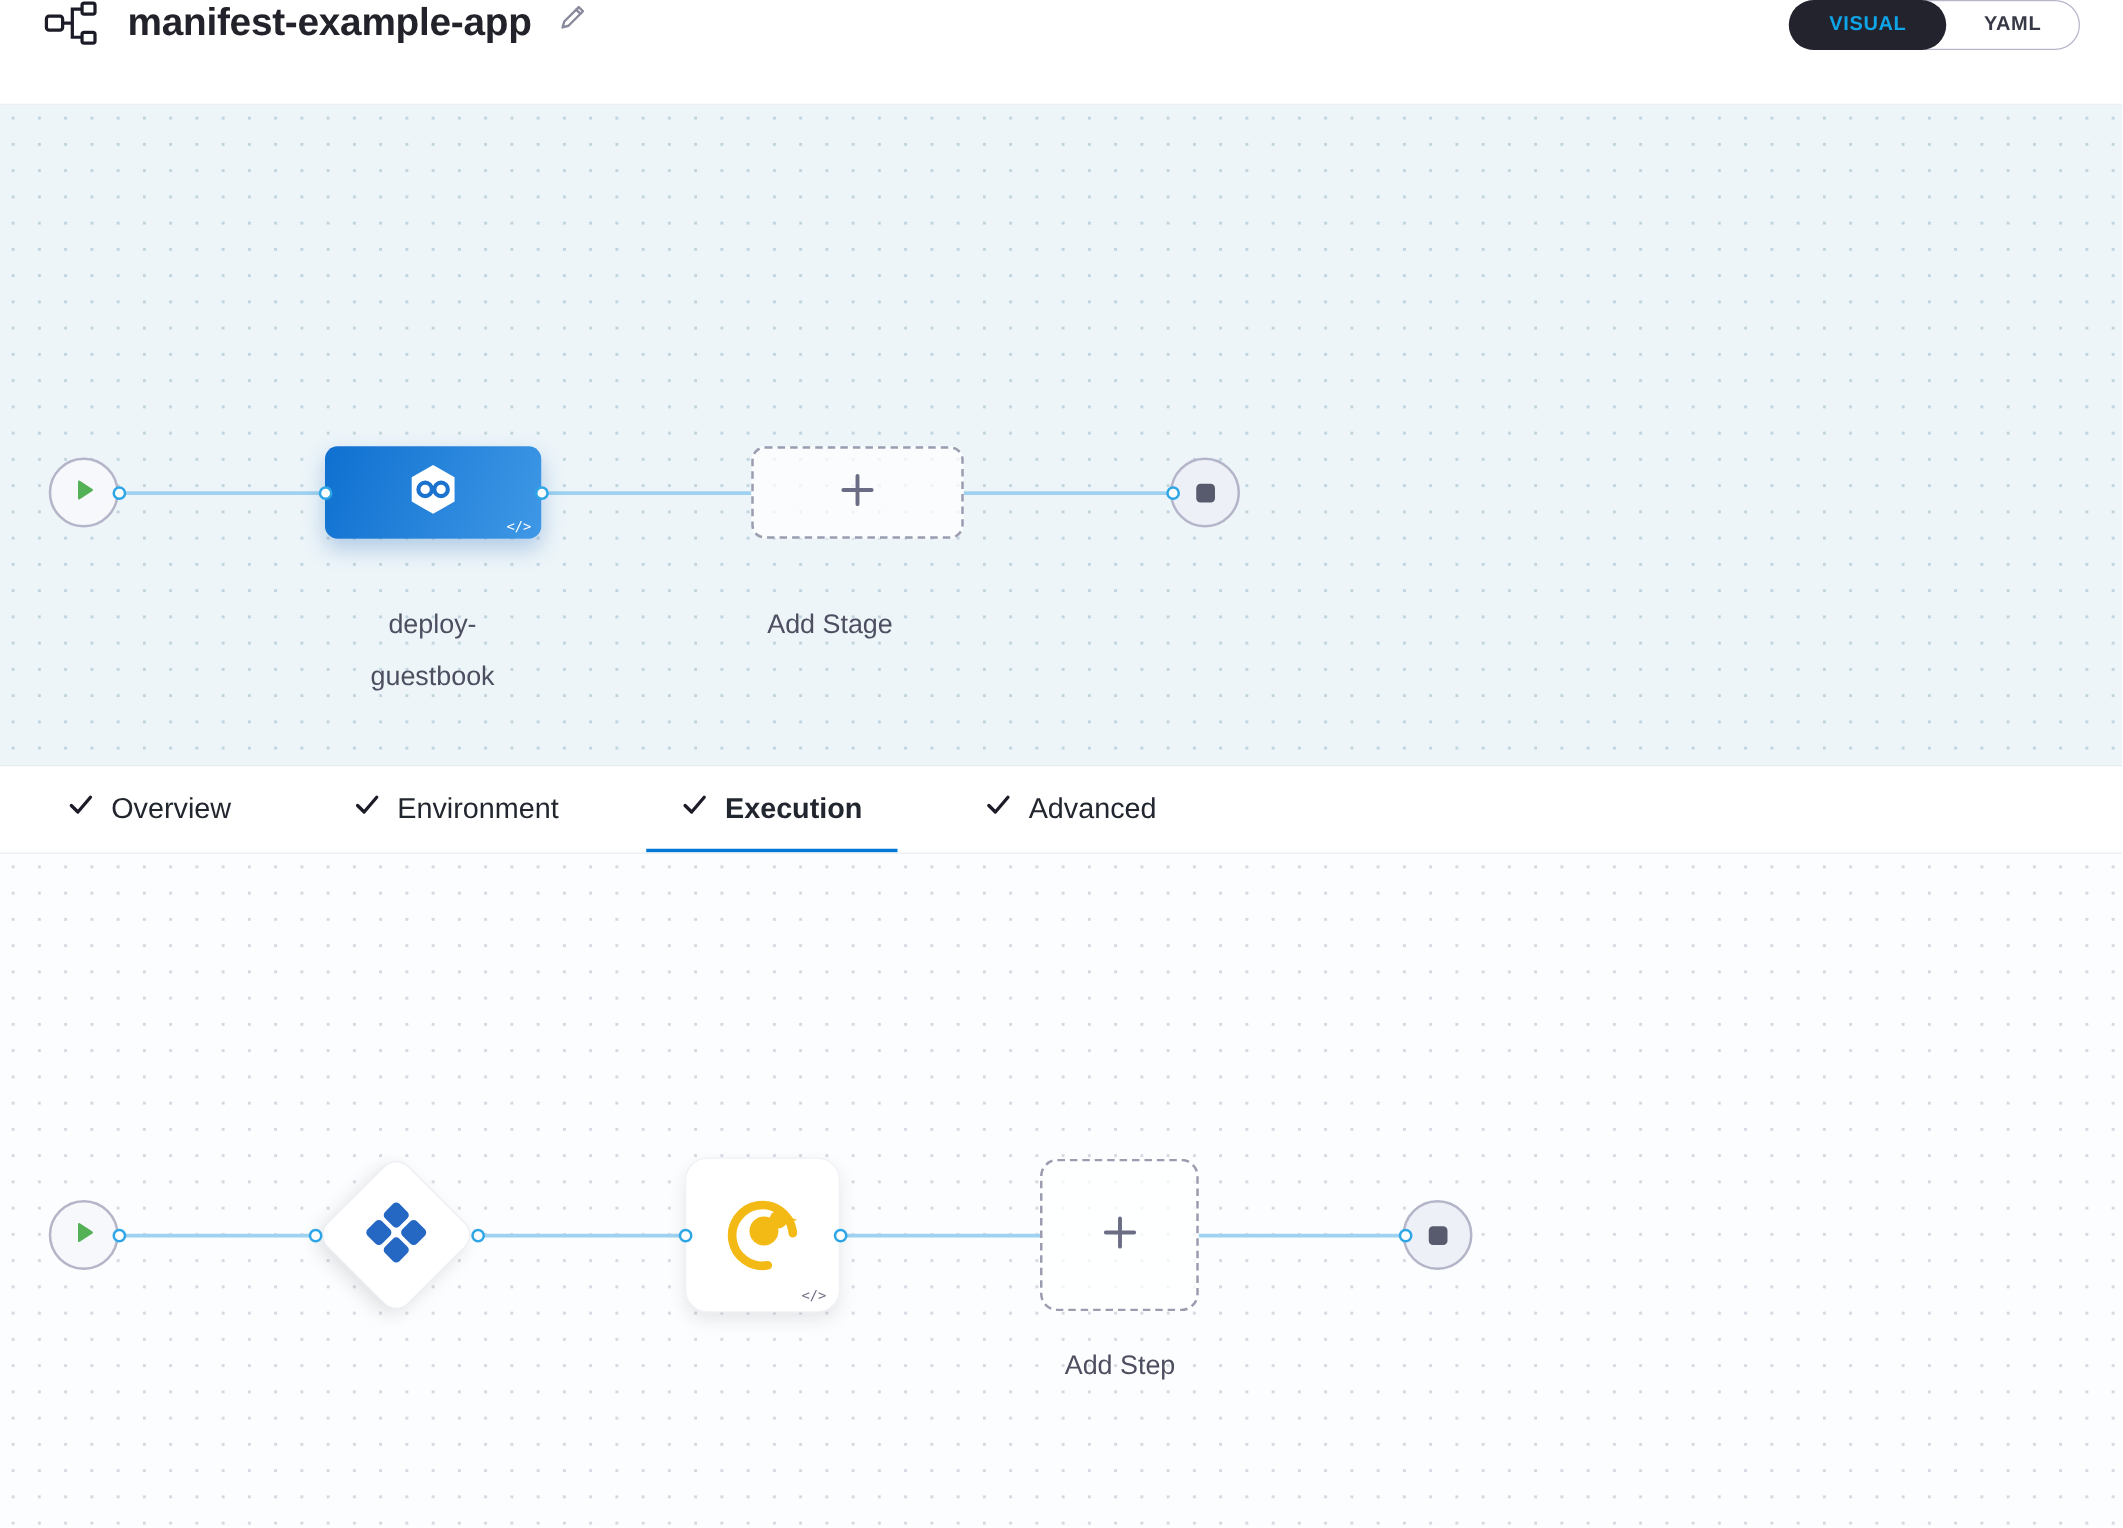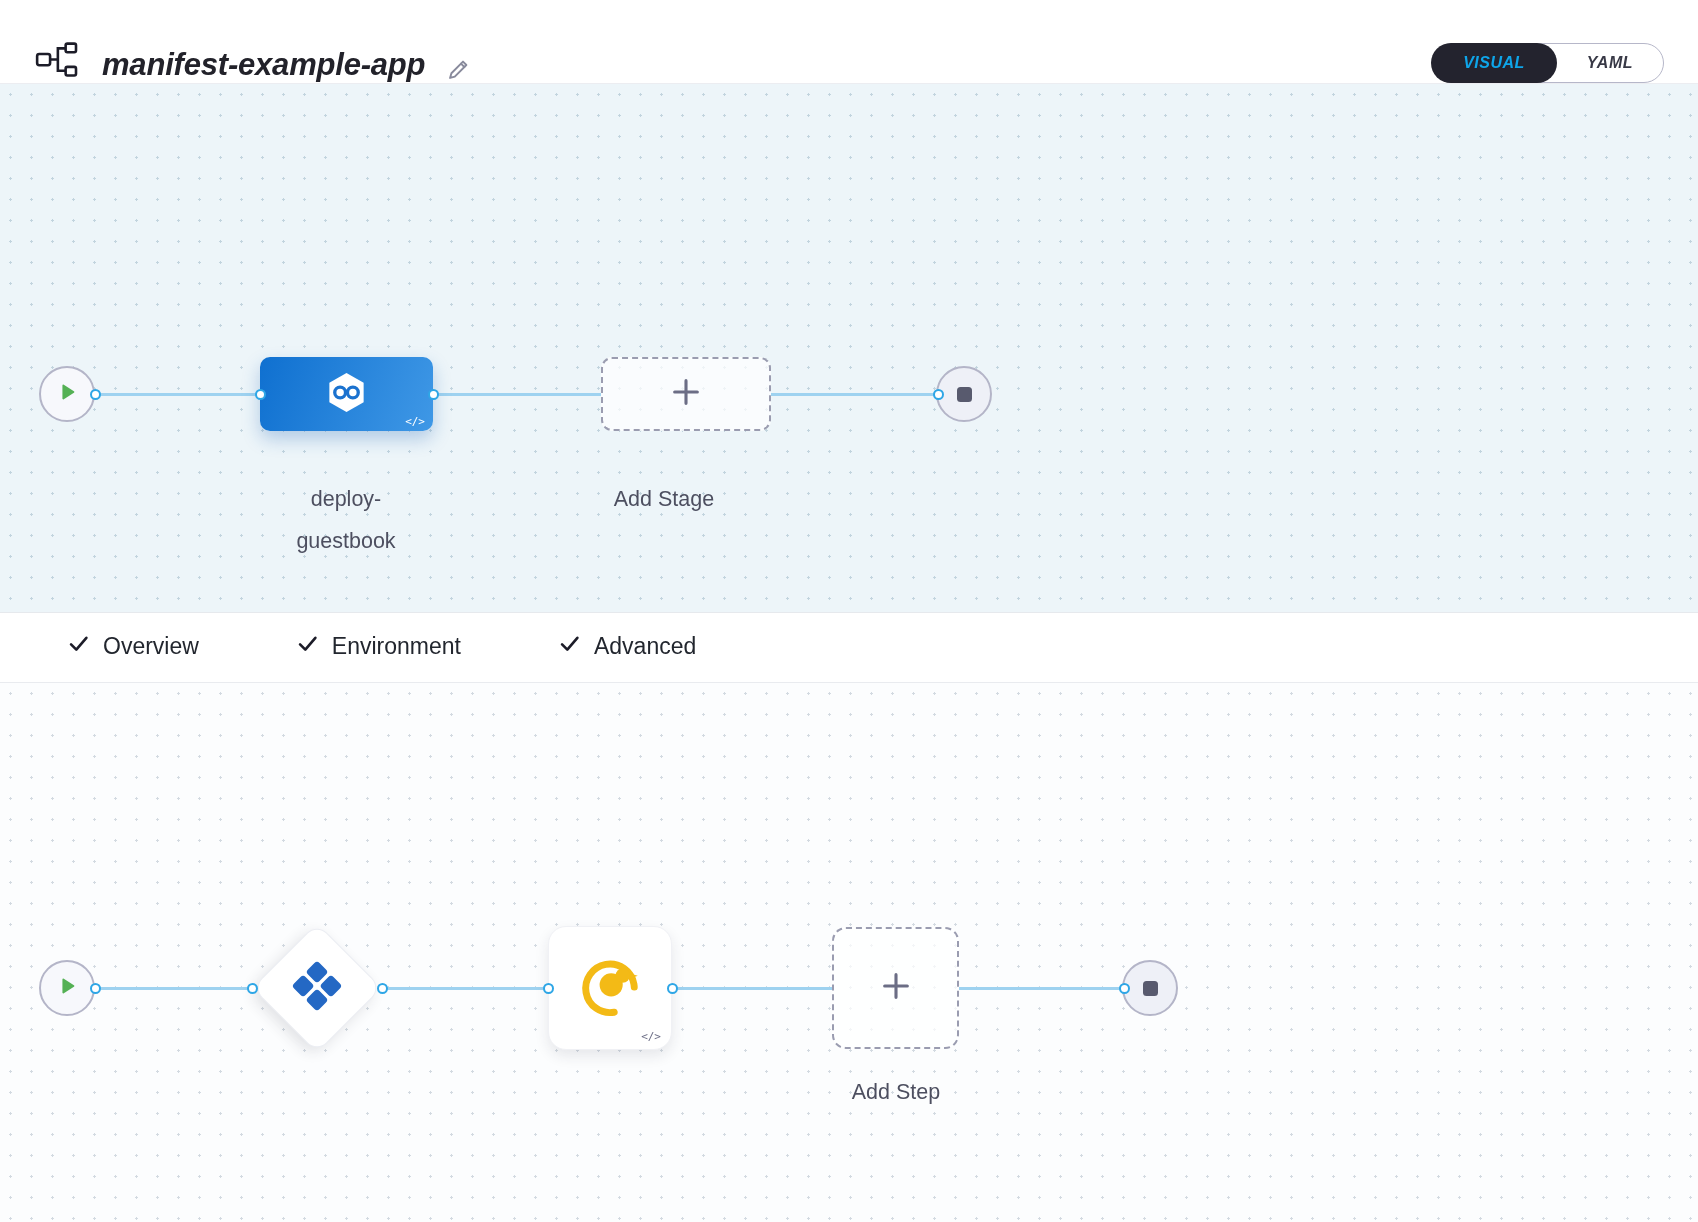--- a/index.html
+++ b/index.html
@@ -1,21 +1,21 @@
 <!DOCTYPE html>
 <html><head>
 <meta charset="utf-8">
 <style>
   * { margin:0; padding:0; box-sizing:border-box; }
   html,body { width:1698px; height:1222px; overflow:hidden;
     font-family:"Liberation Sans", sans-serif; background:#fff; }
 
   
   .header { height:84px; background:#fff; border-bottom:1px solid #ecedf1;
-    display:flex; align-items:flex-end; padding:0 34px;font-style:italic; }
+    display:flex; align-items:flex-start; padding:0 34px; }
   .pipeline-glyph { flex:0 0 auto; }
   .page-title { font-size:31px; font-weight:700; color:#22222a; margin-left:22px; letter-spacing:-0.2px; }
   .edit-pencil { margin-left:20px; display:flex; align-items:center; cursor:pointer; }
   .view-toggle { margin-left:auto; display:flex; align-items:center; height:40px;
     border:1.5px solid #b6b7c9; border-radius:22px; background:#fff; }
   .toggle-visual { height:40px; margin:-1.5px 0 -1.5px -1.5px; border-radius:20px;
     background:#23232e; color:#0ea5e9; display:flex; align-items:center; justify-content:center;
     padding:0 32px; font-size:16px; font-weight:700; letter-spacing:0.5px; cursor:pointer; }
   .toggle-yaml { padding:0 30px; font-size:16px; font-weight:700; letter-spacing:0.5px;
     color:#383946; cursor:pointer; }
@@ -61,21 +61,21 @@
     border-radius:18px; background:#fff; border:1px solid #f0f1f5;
     box-shadow:0 6px 14px rgba(40,41,61,0.10); display:flex; align-items:center;
     justify-content:center; z-index:2; cursor:pointer; }
   .square-node .code-badge { color:#6b6d85; right:10px; bottom:6px; }
 
   .node-label { position:absolute; text-align:center; font-size:21.5px; color:#4d4f60;
     line-height:42px; word-break:break-word; overflow-wrap:anywhere; z-index:2; }
 
   
   .tabs { height:70px; background:#fff; display:flex; align-items:stretch;
-    padding-left:40px; border-top:1px solid #e6e9ed; }
+    padding-left:26px; border-top:1px solid #e6e9ed; }
   .tab { display:flex; align-items:center; gap:14px; padding:0 28px; margin-right:42px;
     font-size:23px; color:#22262e; cursor:pointer; border-bottom:3px solid transparent; }
   .tab.active { border-bottom-color:#0278d5; font-weight:700; }
 </style>
 </head>
 <body>
 
 <div class="header">
   <span class="pipeline-glyph">
     <svg viewBox="0 0 52 44" width="46" height="38">
@@ -150,20 +150,26 @@
           <path d="M3.5 13 l6 6 L21 5.5" stroke="#1c1c28" stroke-width="3" fill="none" stroke-linecap="round" stroke-linejoin="round"></path>
         </svg></span>
     <span>Overview</span>
   </div>
   <div class="tab">
     <span><svg viewBox="0 0 24 24" width="21" height="21">
           <path d="M3.5 13 l6 6 L21 5.5" stroke="#1c1c28" stroke-width="3" fill="none" stroke-linecap="round" stroke-linejoin="round"></path>
         </svg></span>
     <span>Environment</span>
   </div>
+  <div class="tab active">
+    <span><svg viewBox="0 0 24 24" width="21" height="21">
+          <path d="M3.5 13 l6 6 L21 5.5" stroke="#1c1c28" stroke-width="3" fill="none" stroke-linecap="round" stroke-linejoin="round"></path>
+        </svg></span>
+    <span>Execution</span>
+  </div>
   <div class="tab">
     <span><svg viewBox="0 0 24 24" width="21" height="21">
           <path d="M3.5 13 l6 6 L21 5.5" stroke="#1c1c28" stroke-width="3" fill="none" stroke-linecap="round" stroke-linejoin="round"></path>
         </svg></span>
     <span>Advanced</span>
   </div>
 </div>
 
 <div class="exec-canvas">
 

